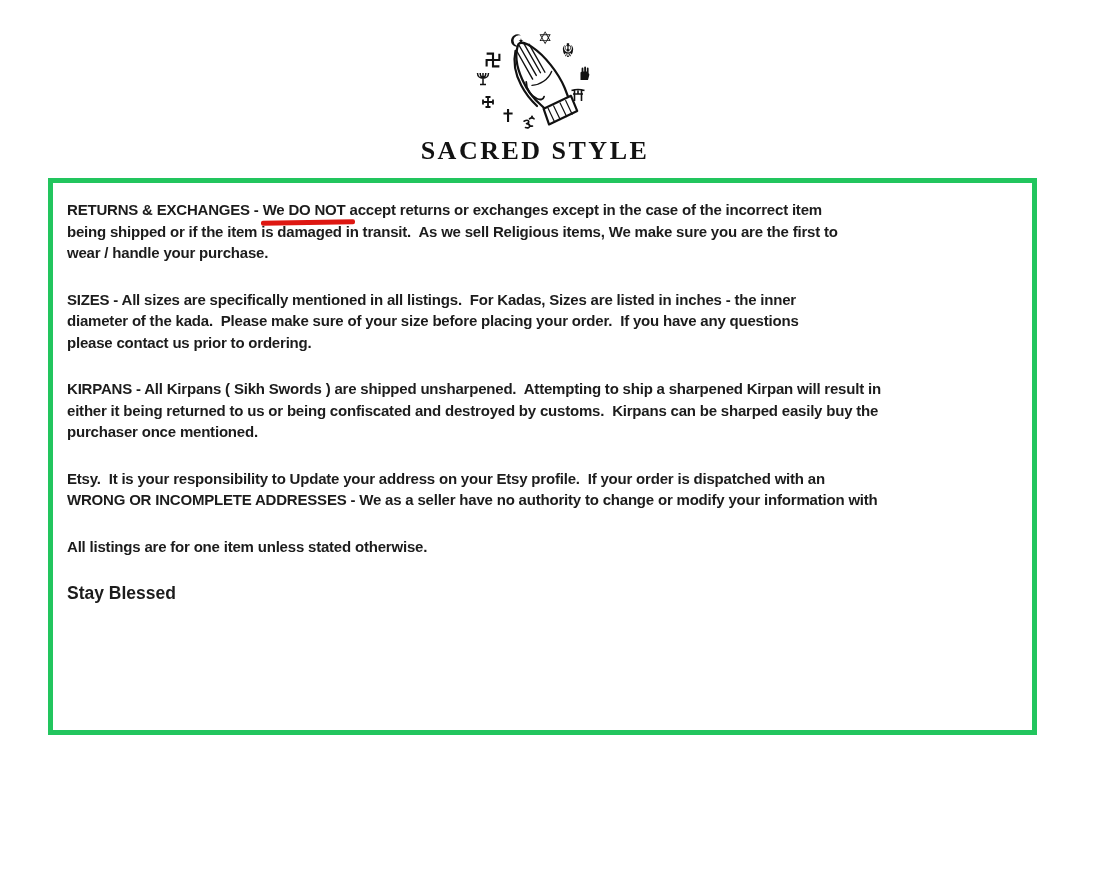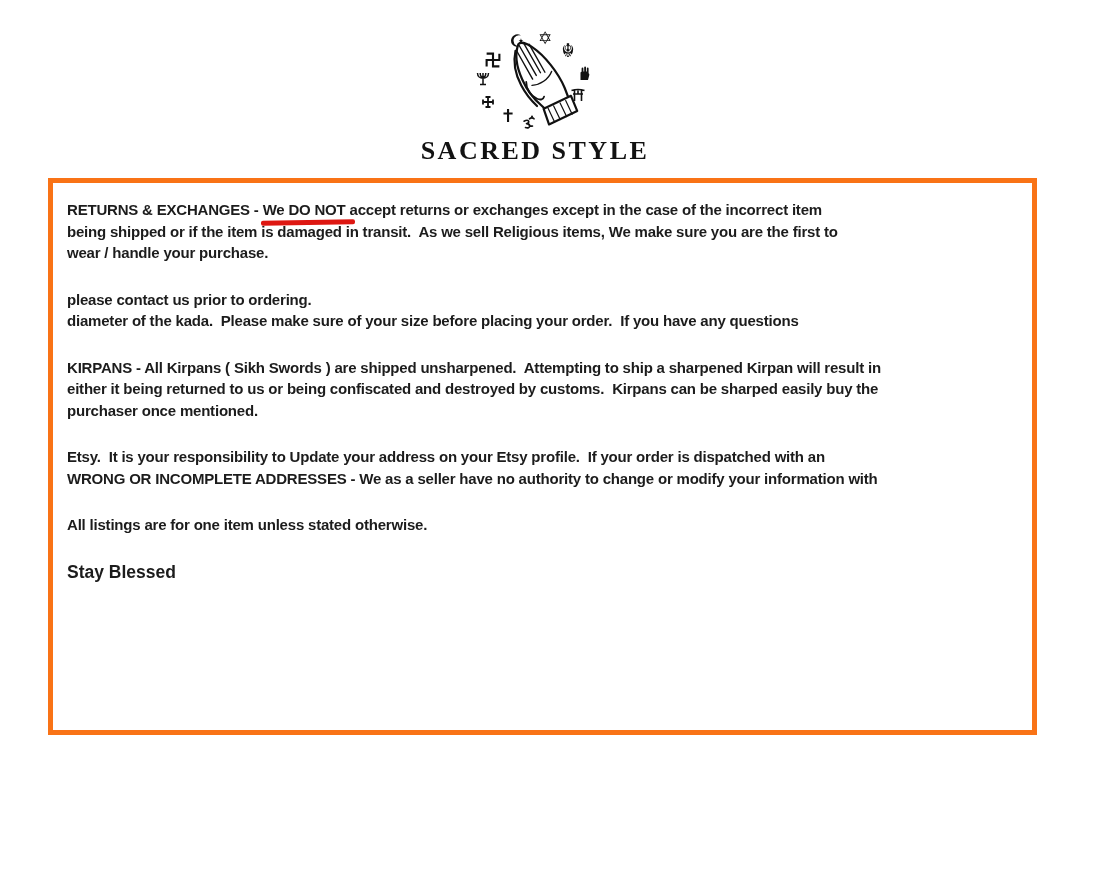--- a/index.html
+++ b/index.html
@@ -11,21 +11,21 @@
   .sym{position:absolute;transform:translate(-50%,-50%);color:#111;font-size:17px;line-height:1;
        font-family:"DejaVu Sans",sans-serif;}
   .symsvg{position:absolute;transform:translate(-50%,-50%);}
   .hands{position:absolute;left:28px;top:6px;}
   .brand{position:absolute;left:535px;top:136px;transform:translateX(-50%);
          font-family:"Liberation Serif",serif;font-weight:600;font-size:26px;
          letter-spacing:2.5px;color:#121212;white-space:nowrap;}
 
   
   .policy-box{position:absolute;left:48px;top:178px;width:989px;height:557px;
-              box-sizing:border-box;border:5px solid #f97316;background:#fff;
+              box-sizing:border-box;border:5px solid #22c55e;background:#fff;
               padding:16px 0 0 14px;}
   .para{margin:0 0 25px 0;}
   .para:last-child{margin-bottom:12px;}
   .line{display:block;white-space:pre;font-weight:700;font-size:15px;
         letter-spacing:-0.2px;line-height:21.5px;color:#1c1c1c;}
   .signoff .line{font-size:17.5px;line-height:22px;letter-spacing:0;}
   .redline{position:relative;display:inline-block;}
   .redline::after{content:"";position:absolute;left:-2px;right:-9px;bottom:-4px;height:5px;
                   background:#de1712;border-radius:2px;transform:rotate(-0.8deg);}
 </style>
@@ -87,22 +87,23 @@
   <div class="policy-box">
 
     <div class="para">
       <span class="line"><span>RETURNS &amp; EXCHANGES - </span><span class="redline">We DO NOT</span><span> accept returns or exchanges except in the case of the incorrect item</span></span>
       <span class="line">being shipped or if the item is damaged in transit.  As we sell Religious items, We make sure you are the first to</span>
       <span class="line">wear / handle your purchase.</span>
     </div>
 
 
     <div class="para">
+      <span class="line">SIZES - All sizes are specifically mentioned in all listings.  For Kadas, Sizes are listed in inches - the inner</span>
+      <span class="line">diameter of the kada.  Please make sure of your size before placing your order.  If you have any questions</span>
       <span class="line">please contact us prior to ordering.</span>
-      <span class="line">diameter of the kada.  Please make sure of your size before placing your order.  If you have any questions</span>
     </div>
 
 
     <div class="para">
       <span class="line">KIRPANS - All Kirpans ( Sikh Swords ) are shipped unsharpened.  Attempting to ship a sharpened Kirpan will result in</span>
       <span class="line">either it being returned to us or being confiscated and destroyed by customs.  Kirpans can be sharped easily buy the</span>
       <span class="line">purchaser once mentioned.</span>
     </div>
 
     <div class="para">

